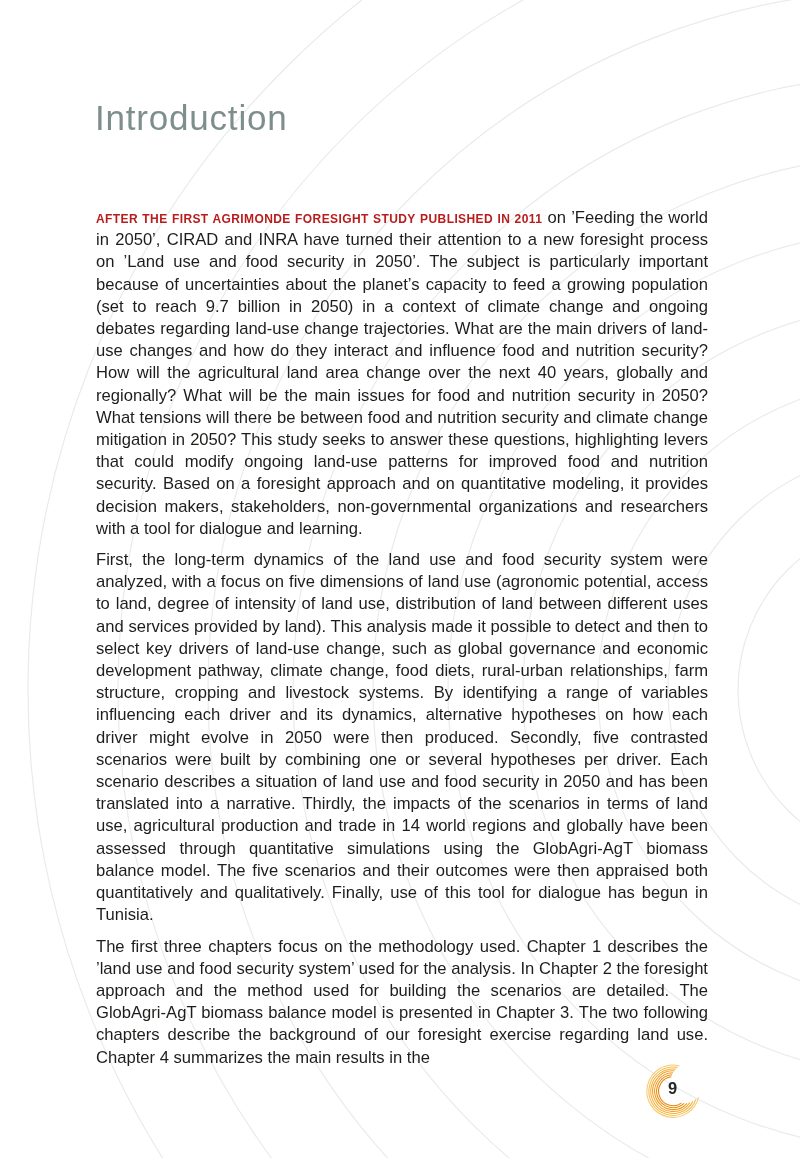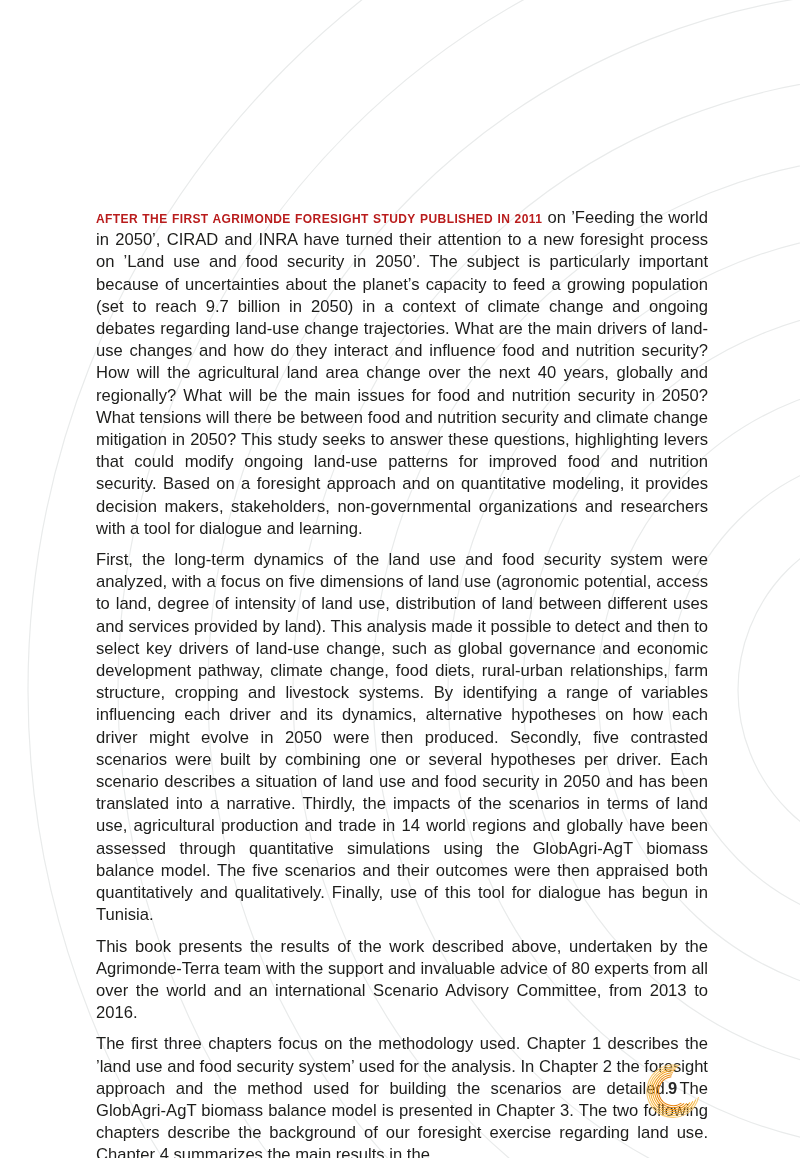--- a/index.html
+++ b/index.html
@@ -75,25 +75,25 @@
       <circle cx="908" cy="690" r="385"></circle>
       <circle cx="908" cy="690" r="460"></circle>
       <circle cx="908" cy="690" r="535"></circle>
       <circle cx="908" cy="690" r="615"></circle>
       <circle cx="908" cy="690" r="700"></circle>
       <circle cx="908" cy="690" r="790"></circle>
       <circle cx="908" cy="690" r="880"></circle>
     </g>
   </svg>
 
+  <h1 class="chapter-title">Introduction</h1>
 
   <div class="chapter-body">
     <p><span class="lead-in">After the first Agrimonde foresight study published in 2011</span><span> on ’Feeding the world in 2050’, CIRAD and INRA have turned their attention to a new foresight process on ’Land use and food security in 2050’. The subject is particularly important because of uncertainties about the planet’s capacity to feed a growing population (set to reach 9.7 billion in 2050) in a context of climate change and ongoing debates regarding land-use change trajectories. What are the main drivers of land-use changes and how do they interact and influence food and nutrition security? How will the agricultural land area change over the next 40 years, globally and regionally? What will be the main issues for food and nutrition security in 2050? What tensions will there be between food and nutrition security and climate change mitigation in 2050? This study seeks to answer these questions, highlighting levers that could modify ongoing land-use patterns for improved food and nutrition security. Based on a foresight approach and on quantitative modeling, it provides decision makers, stakeholders, non-governmental organizations and researchers with a tool for dialogue and learning.</span></p>
     <p>First, the long-term dynamics of the land use and food security system were analyzed, with a focus on five dimensions of land use (agronomic potential, access to land, degree of intensity of land use, distribution of land between different uses and services provided by land). This analysis made it possible to detect and then to select key drivers of land-use change, such as global governance and economic development pathway, climate change, food diets, rural-urban relationships, farm structure, cropping and livestock systems. By identifying a range of variables influencing each driver and its dynamics, alternative hypotheses on how each driver might evolve in 2050 were then produced. Secondly, five contrasted scenarios were built by combining one or several hypotheses per driver. Each scenario describes a situation of land use and food security in 2050 and has been translated into a narrative. Thirdly, the impacts of the scenarios in terms of land use, agricultural production and trade in 14 world regions and globally have been assessed through quantitative simulations using the GlobAgri-AgT biomass balance model. The five scenarios and their outcomes were then appraised both quantitatively and qualitatively. Finally, use of this tool for dialogue has begun in Tunisia.</p>
-    <p>This book presents the results of the work described above, undertaken by the Agrimonde-Terra team with the support and invaluable advice of 80 experts from all over the world and an international Scenario Advisory Committee, from 2013 to 2016.</p>
     <p>The first three chapters focus on the methodology used. Chapter 1 describes the ’land use and food security system’ used for the analysis. In Chapter 2 the foresight approach and the method used for building the scenarios are detailed. The GlobAgri-AgT biomass balance model is presented in Chapter 3. The two following chapters describe the background of our foresight exercise regarding land use. Chapter 4 summarizes the main results in the</p>
   </div>
 
   <div class="pagenum-wrap">
     <svg class="fan-icon" width="62" height="66" viewBox="0 0 64 68" xmlns="http://www.w3.org/2000/svg" aria-hidden="true">
       <g fill="none" stroke-width="1.1">
         <path d="M28.2,13.1 A15,15 0 1 0 38.6,40.3" stroke="#e8820c"></path>
         <path d="M29.0,11.0 A17,17 0 1 0 41.4,40.6" stroke="#ec8d10"></path>
         <path d="M30.0,9.0  A19,19 0 1 0 44.3,40.5" stroke="#f09818"></path>
         <path d="M31.3,7.0  A21,21 0 1 0 47.4,39.7" stroke="#f3a425"></path>

